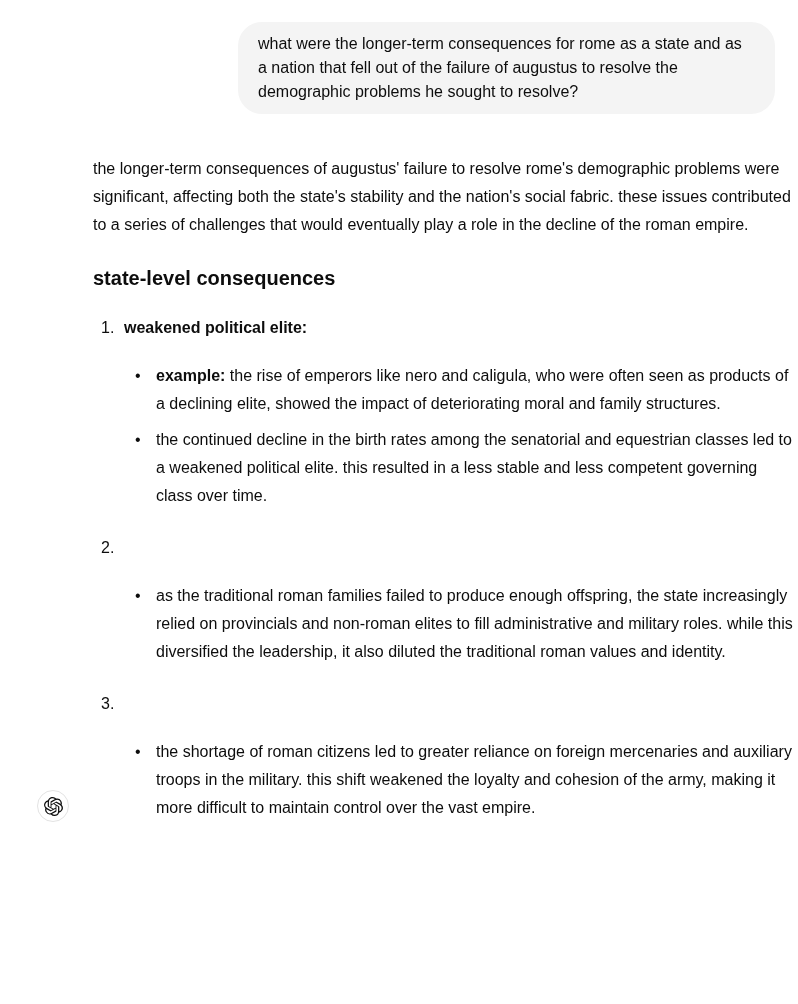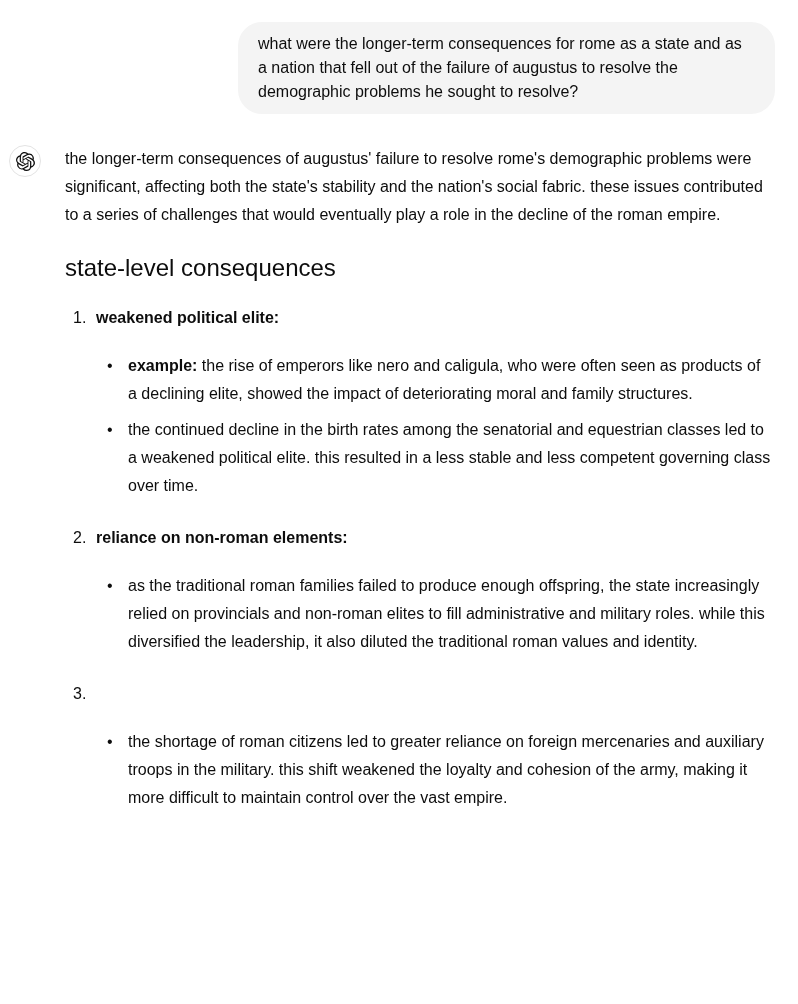--- a/index.html
+++ b/index.html
@@ -6,43 +6,44 @@
   html, body {
     margin: 0;
     padding: 0;
     background: #ffffff;
     width: 798px;
     height: 1004px;
     overflow: hidden;
     font-family: "Liberation Sans", "DejaVu Sans", sans-serif;
     color: #0d0d0d;
   }
-  .page { width: 798px; height: 824px; position: relative; }
+  .page { width: 798px; height: 824px; position: relative; padding-left: 28px; }
 
   
   .user-row {
     display: flex;
     justify-content: flex-end;
     padding: 22px 23px 0 0;
   }
   .user-bubble {
     background: #f4f4f4;
     border-radius: 24px;
     padding: 10px 20px;
     max-width: 537px;
     font-size: 16px;
     line-height: 24px;
     color: #0d0d0d;
   }
 
   
   .assistant-row {
     display: flex;
-    margin-top: 31px;
+    margin-top: 41px;
     padding-left: 9px;
+    align-items: flex-end;
   }
   .avatar {
     flex: 0 0 auto;
     width: 32px;
     height: 32px;
     border: 1px solid #e3e3e3;
     border-radius: 50%;
     background: #ffffff;
     display: flex;
     align-items: center;
@@ -53,23 +54,23 @@
   .content {
     margin-left: 24px;
     width: 706px;
     font-size: 16px;
     line-height: 28px;
   }
   .content p { margin: 0; }
 
   .section-heading {
     margin: 25px 0 0 0;
-    font-size: 24px;
+    font-size: 20px;
     line-height: 28px;
-    font-weight: 400;
+    font-weight: 700;
   }
 
   .numbered-list { margin-top: 22px; }
   .num-item { margin-top: 24px; }
   .num-item:first-child { margin-top: 0; }
   .num-row { display: flex; }
   .num {
     flex: 0 0 31px;
     padding-left: 8px;
     font-weight: 400;
@@ -133,21 +134,20 @@
             </div>
             <div class="bullet">
               <span class="bold"></span><span>the continued decline in the birth rates among the senatorial and equestrian classes led to a weakened political elite. this resulted in a less stable and less competent governing class over time.</span>
             </div>
           </div>
         </div>
 
         <div class="num-item">
           <div class="num-row">
             <span class="num">2.</span>
-            <span class="num-label">reliance on non-roman elements:</span>
           </div>
           <div class="bullets">
             <div class="bullet">
               <span class="bold"></span><span>as the traditional roman families failed to produce enough offspring, the state increasingly relied on provincials and non-roman elites to fill administrative and military roles. while this diversified the leadership, it also diluted the traditional roman values and identity.</span>
             </div>
           </div>
         </div>
 
         <div class="num-item">
           <div class="num-row">

